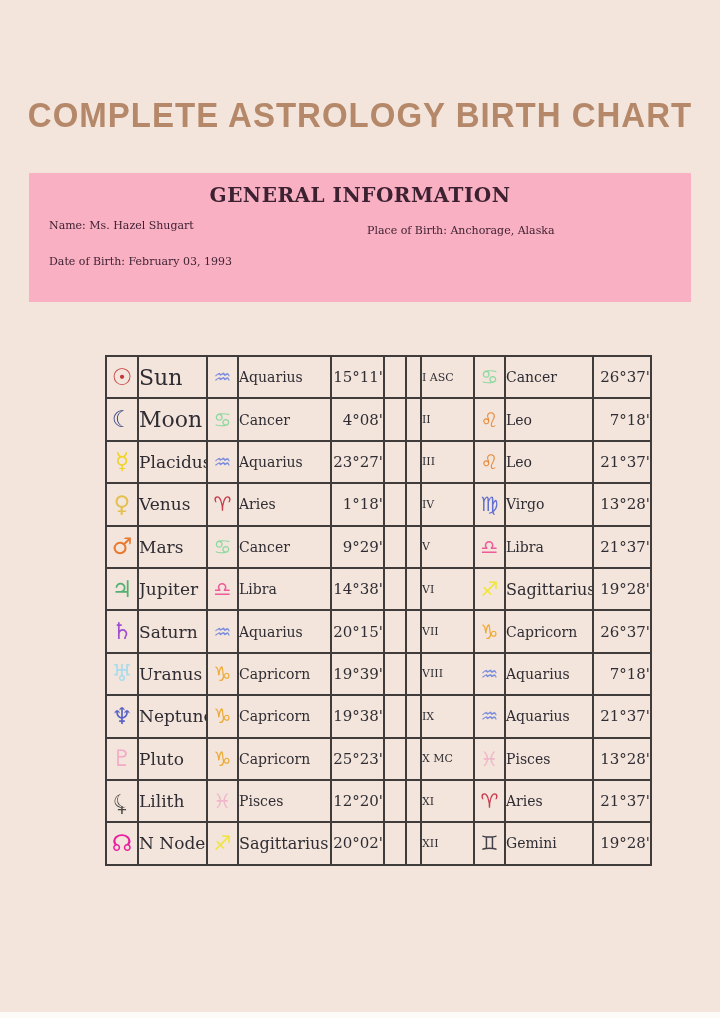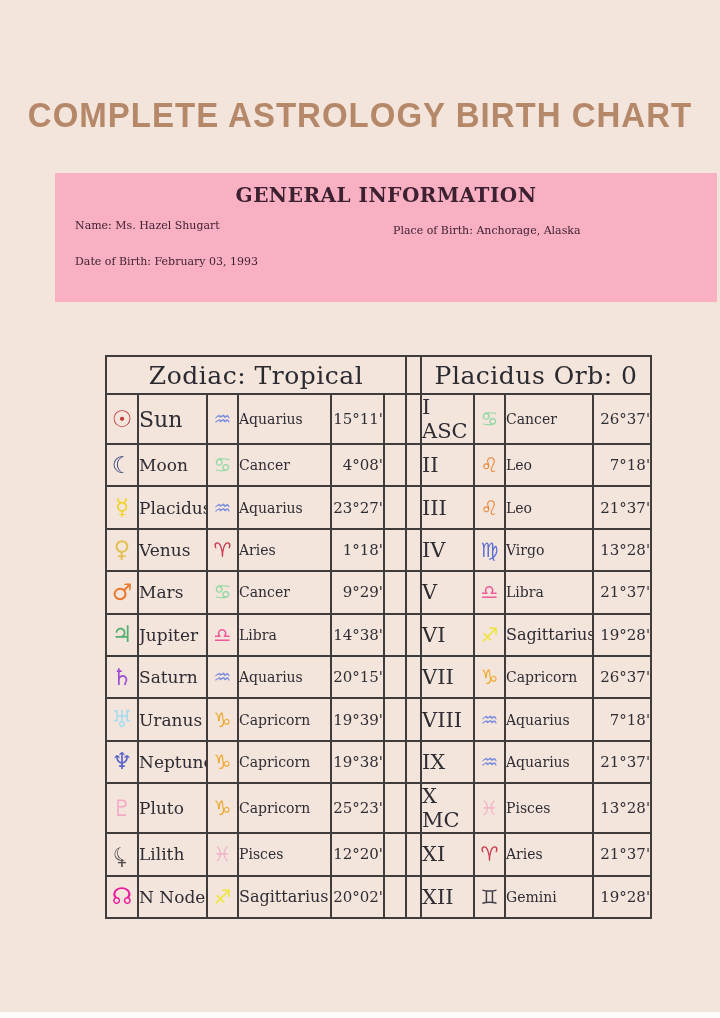--- a/index.html
+++ b/index.html
@@ -16,21 +16,20 @@
     text-align:center;
     font-family:"Liberation Sans", sans-serif;
     font-weight:bold;font-size:33px;letter-spacing:1px;
     color:#b5886a;
     transform:scaleY(1.08);
   }
   
   .info-panel{
     position:absolute;left:29px;top:173px;width:662px;height:129px;
     background:#f9b0c3;
-    margin-left:26px;
   }
   .info-heading{
     position:absolute;top:10px;left:0;width:100%;text-align:center;
     font-weight:bold;font-size:20px;letter-spacing:.5px;color:#3c2130;
   }
   .info-field{position:absolute;font-size:11px;color:#3f2233;white-space:nowrap;}
   .f-name{left:20px;top:46px;}
   .f-dob{left:20px;top:82px;}
   .f-place{left:338px;top:51px;text-align:right;}
   .f-time{left:338px;top:83px;}
@@ -54,21 +53,21 @@
     font-weight:bold;line-height:1;
   }
   td.p-icon{font-size:23px;}
   td.s-icon{font-size:20px;}
   td.p-name{font-size:17px;padding-left:6px;}
   tr.body-row:nth-child(1) td.p-name,
   tr.body-row:nth-child(2) td.p-name{font-size:22px;}
   td.s-name{font-size:14px;padding-left:4px;}
   td.s-name.small{font-size:16px;margin-left:20px;}
   td.deg{font-size:15px;text-align:right;}
-  td.house{font-size:21px;padding-left:5px;}
+  td.house{font-size:11px;padding-left:5px;}
   .lilith-stack{display:inline-flex;flex-direction:column;align-items:center;line-height:.55;}
   .lilith-stack .cres{font-size:19px;transform:rotate(-18deg);}
   .lilith-stack .cross{font-size:13px;font-weight:bold;}
   .bottom-strip{
     position:absolute;left:0;bottom:0;width:720px;height:6px;background:#fdfbf8;
   }
 </style>
 </head>
 <body>
 
@@ -89,25 +88,20 @@
     <col style="width:93px">
       <col style="width:53px">
       <col style="width:22px">
     <col style="width:15px">
     <col style="width:53px">
       <col style="width:31px">
       <col style="width:88px">
     <col style="width:58px">
   </colgroup>
   <tbody id="astro-body">
-    <tr>
-      <td class="head" colspan="6">Zodiac: Tropical</td>
-      <td class="sep"></td>
-      <td class="head" colspan="4">Placidus Orb: 0</td>
-    </tr>
   <tr class="body-row">
         <td class="p-icon" style="color: rgb(196, 59, 59);">☉</td>
         <td class="p-name">Sun</td>
         <td class="s-icon" style="color: rgb(123, 142, 222);">♒</td>
         <td class="s-name">Aquarius</td>
         <td class="deg">15°11'</td>
         <td class="blank"></td>
         <td class="sep"></td>
         <td class="house">I ASC</td>
         <td class="s-icon" style="color: rgb(142, 216, 160);">♋</td>

